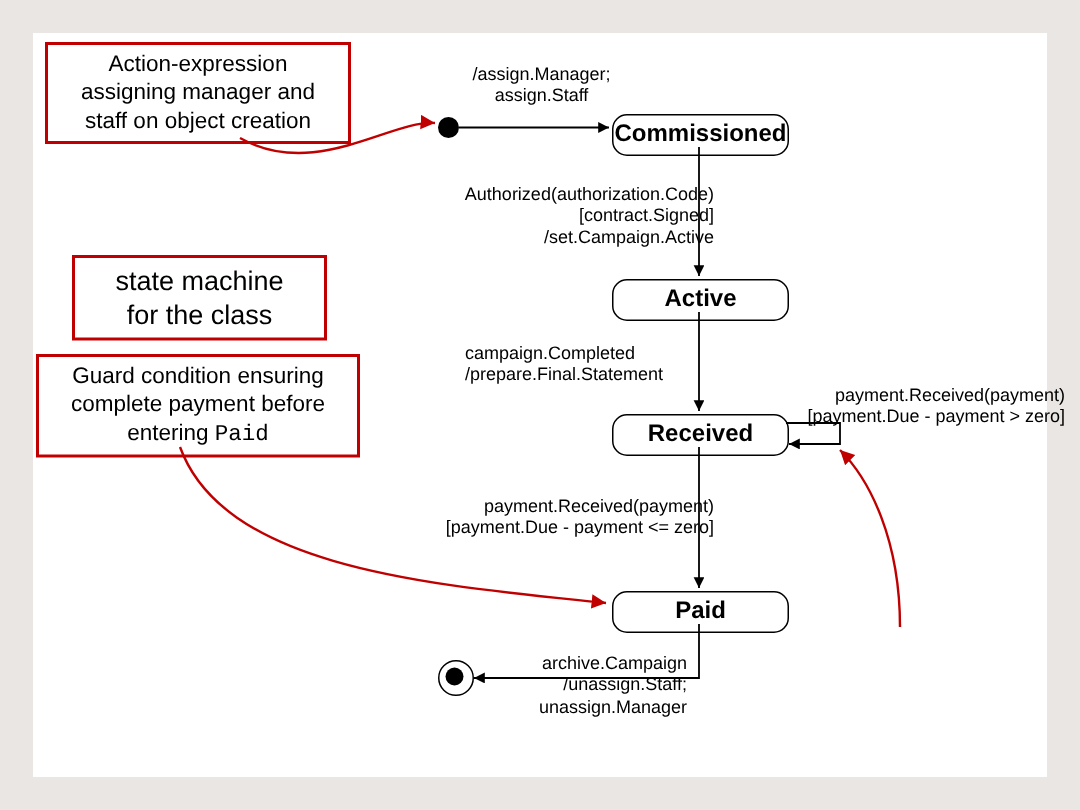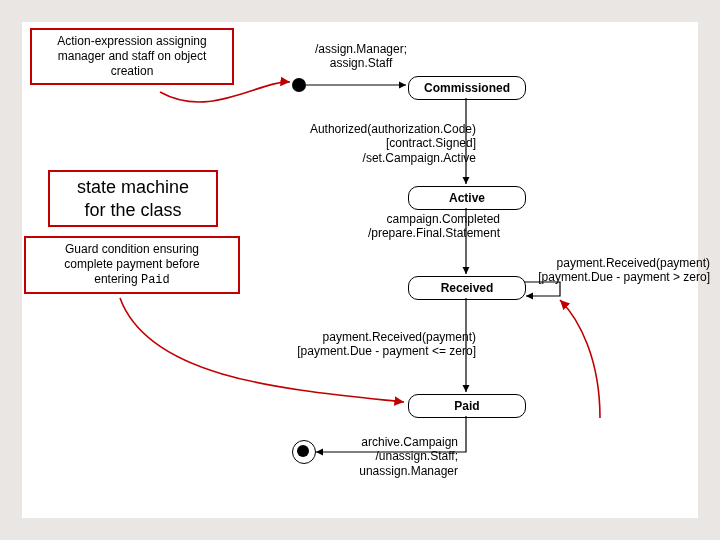--- a/index.html
+++ b/index.html
@@ -26,33 +26,33 @@
     width: 676px;
     height: 496px;
     background: #ffffff;
   }
   .callout {
     position: absolute;
     border: 2px solid #c00000;
     background: #fff;
     padding: 4px 8px;
     text-align: center;
-    font-size: 12px;
+    font-size: 15px;
     line-height: 1.25;
   }
   .callout.big {
     font-size: 18px;
   }
   .mono { font-family: "Courier New", monospace; }
   .state {
     position: absolute;
     border: 1px solid #000;
     border-radius: 10px;
     text-align: center;
-    font-size: 12px;
+    font-size: 16px;
     font-weight: bold;
     padding: 4px 0;
     background: #fff;
   }
   .label {
     position: absolute;
     font-size: 12px;
     line-height: 1.2;
     text-align: right;
     background: transparent;
@@ -135,21 +135,21 @@
     <span style="white-space:pre-line;">/assign.Manager;
 assign.Staff</span>
   </div>
 
   <div class="label" style="top:122px; left:266px; width:210px;">
     <span style="white-space:pre-line;">Authorized(authorization.Code)
 [contract.Signed]
 /set.Campaign.Active</span>
   </div>
 
-  <div class="label" style="top:212px; left:310px; width:190px; text-align:right;">
+  <div class="label" style="top:228px; left:310px; width:190px; text-align:left;">
     <span style="white-space:pre-line;">campaign.Completed
 /prepare.Final.Statement</span>
   </div>
 
   <div class="label" style="top:256px; left:530px; width:180px;">
     <span style="white-space:pre-line;">payment.Received(payment)
 [payment.Due - payment &gt; zero]</span>
   </div>
 
   <div class="label" style="top:330px; left:266px; width:210px;">

